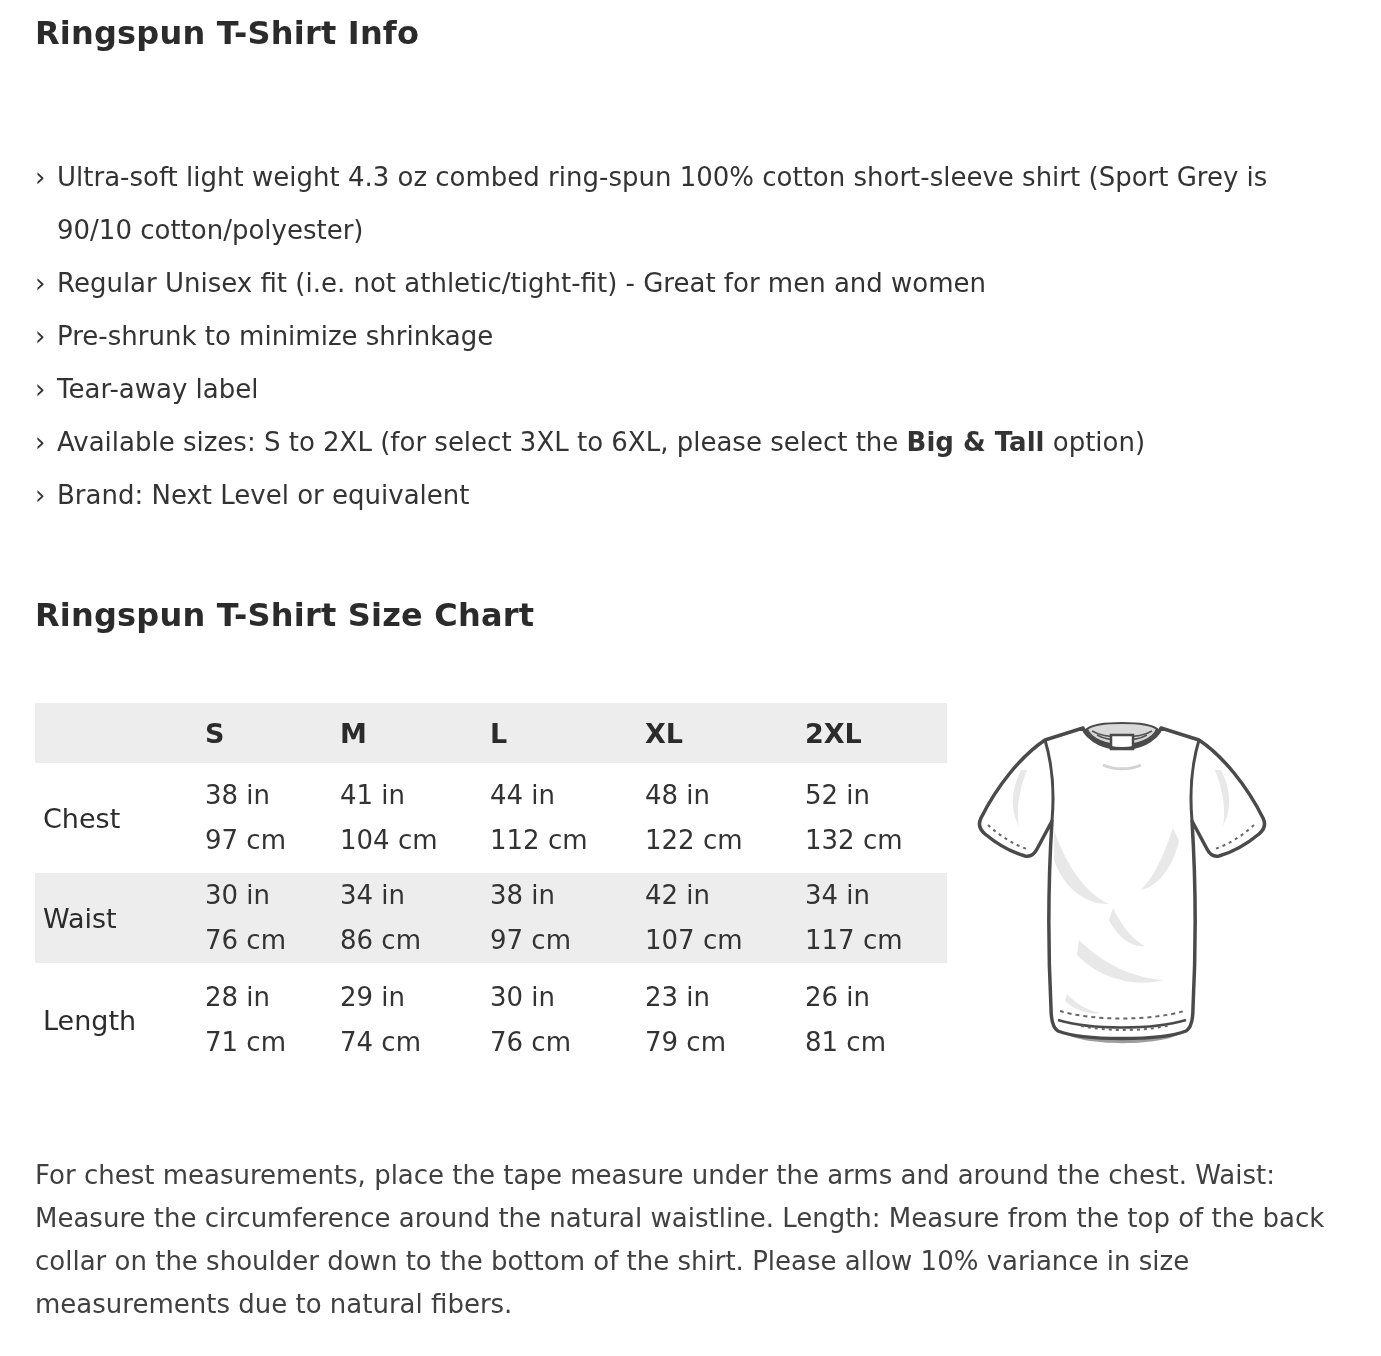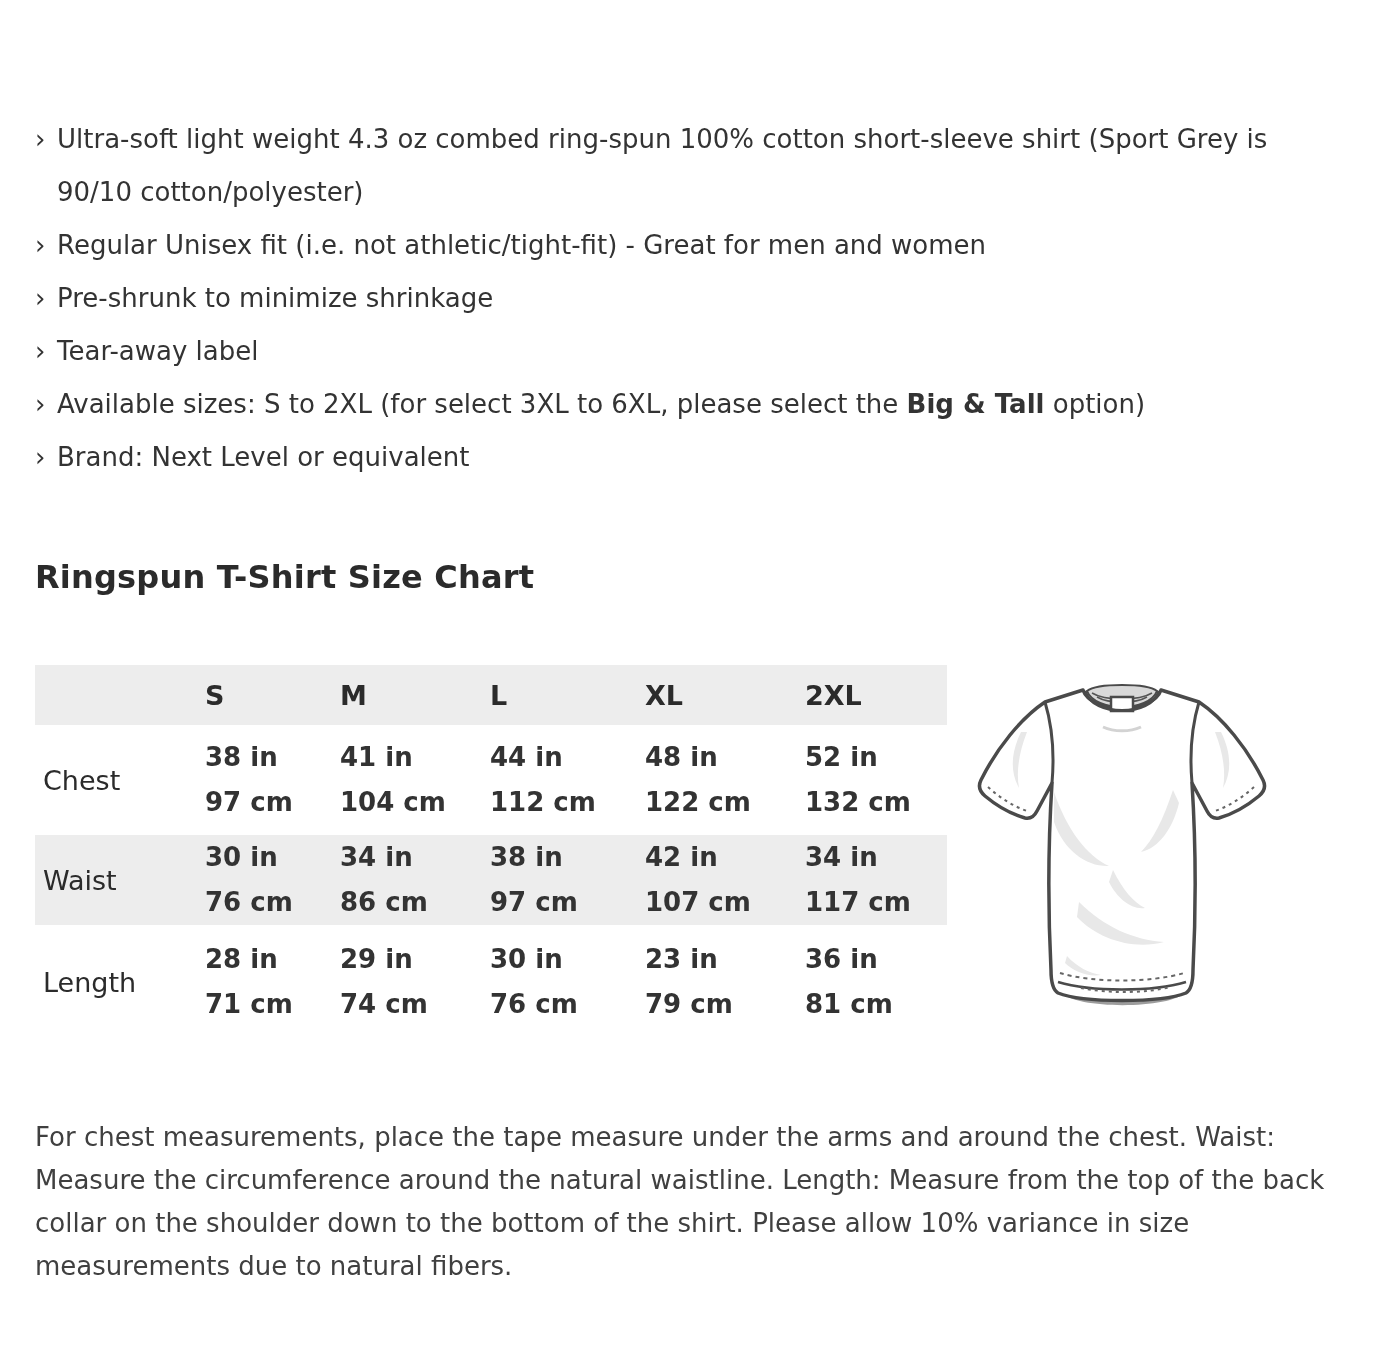--- a/index.html
+++ b/index.html
@@ -52,21 +52,21 @@
   table.size-chart {
     border-collapse: collapse;
     width: 912px;
     table-layout: fixed;
   }
   table.size-chart tr.stripe { background: #ededed; }
   table.size-chart th, table.size-chart td {
     padding: 0;
     text-align: left;
     vertical-align: middle;
-    font-weight: bold;
+    font-weight: normal;
   }
   table.size-chart thead tr { height: 60px; }
   table.size-chart tbody tr.row-chest  { height: 110px; }
   table.size-chart tbody tr.row-waist  { height: 86px; }
   table.size-chart tbody tr.row-length { height: 114px; }
   table.size-chart thead th {
     font-size: 27px;
     font-weight: bold;
     color: #2b2b2b;
   }
@@ -96,20 +96,21 @@
     line-height: 43px;
     color: #404040;
     max-width: 1315px;
   }
 </style>
 </head>
 <body>
 
 <main>
 
+  <h2 class="section-title">Ringspun T-Shirt Info</h2>
 
   <ul class="bullet-list">
     <li><span class="marker">›</span><span>Ultra-soft light weight 4.3 oz combed ring-spun 100% cotton short-sleeve shirt (Sport Grey is 90/10 cotton/polyester)</span></li>
     <li><span class="marker">›</span><span>Regular Unisex fit (i.e. not athletic/tight-fit) - Great for men and women</span></li>
     <li><span class="marker">›</span><span>Pre-shrunk to minimize shrinkage</span></li>
     <li><span class="marker">›</span><span>Tear-away label</span></li>
     <li><span class="marker">›</span><span>Available sizes: S to 2XL (for select 3XL to 6XL, please select the </span><strong>Big &amp; Tall</strong><span> option)</span></li>
     <li><span class="marker">›</span><span>Brand: Next Level or equivalent</span></li>
   </ul>
 
@@ -195,21 +196,21 @@
             </td>
           <td>
               <div class="val">30 in</div>
               <div class="val">76 cm</div>
             </td>
           <td>
               <div class="val">23 in</div>
               <div class="val">79 cm</div>
             </td>
           <td>
-              <div class="val">36 in</div>
+              <div class="val">26 in</div>
               <div class="val">81 cm</div>
             </td>
         </tr>
       </tbody>
     </table>
 
     <div class="shirt-wrap">
       <svg viewBox="0 0 320 345" width="320" height="345" role="img">
 
         <path d="M100 322 C130 335 196 335 224 322 C212 339 114 340 100 322 Z" fill="#9d9d9d"></path>

